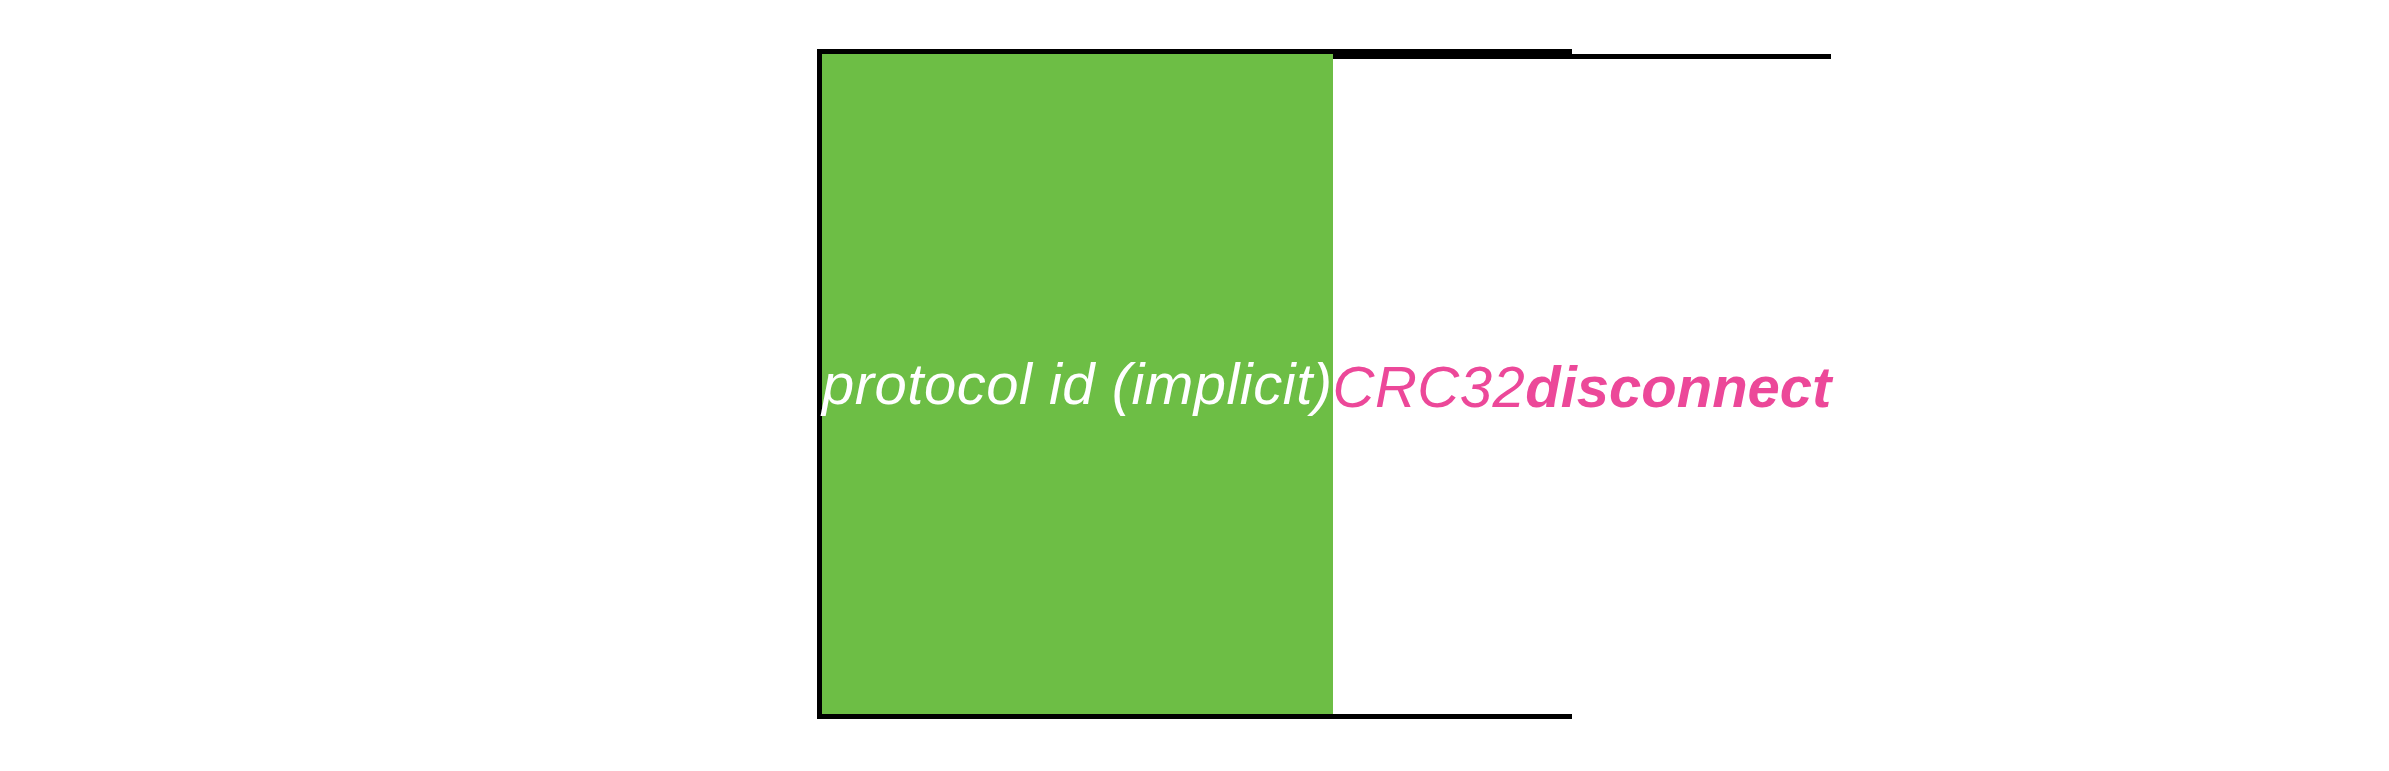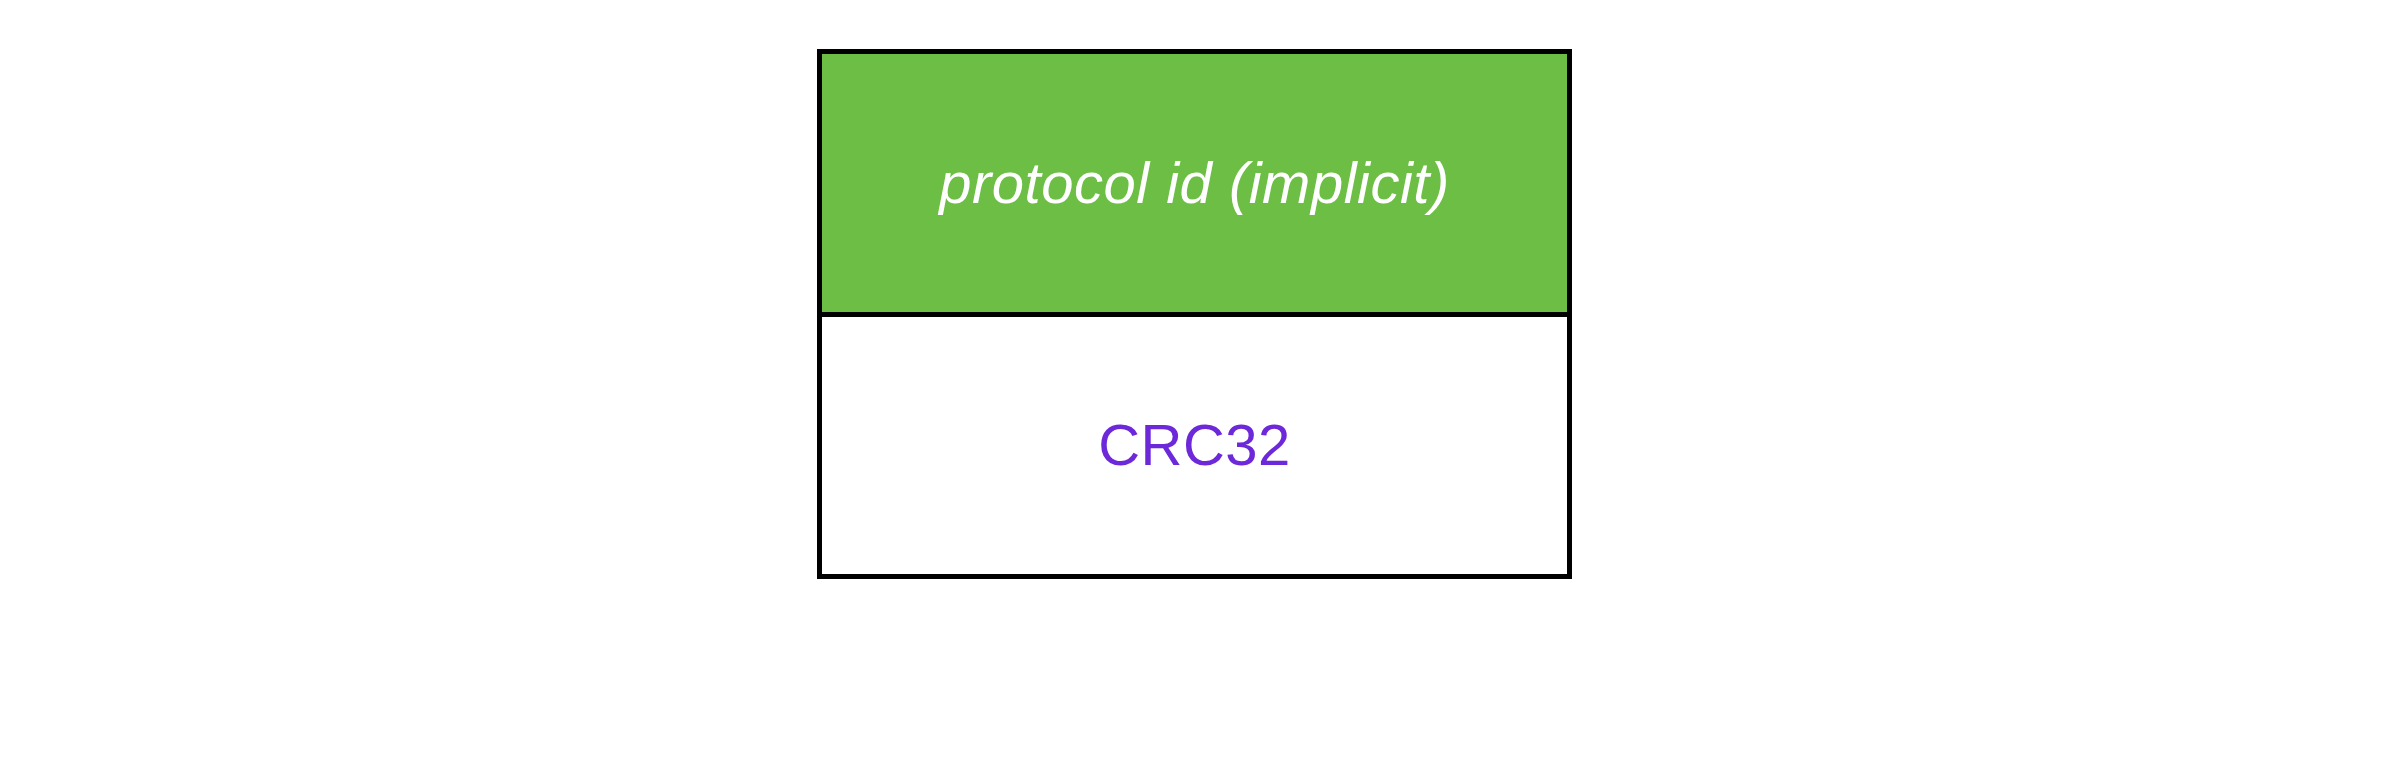--- a/index.html
+++ b/index.html
@@ -13,38 +13,39 @@
     height: 771px;
     background: #ffffff;
     font-family: "Liberation Sans", "DejaVu Sans", sans-serif;
     overflow: hidden;
   }
   .packet-table {
     position: absolute;
     left: 817px;
     top: 49px;
     width: 755px;
-    height: 530px;
+    height: 670px;
     box-sizing: border-box;
     border: 5px solid #000000;
     display: flex;
-    flex-direction: column;
+    flex-direction: row;
     background: #ffffff;
   }
   .packet-row {
     flex: 1 1 0;
     display: flex;
     align-items: center;
     justify-content: center;
     background: #ffffff;
-    color: #6d28d9;
+    color: #ec4899;
     font-size: 58px;
     font-weight: 300;
     letter-spacing: 0.5px;
     line-height: 1;
+    font-style: italic;
   }
   .packet-row + .packet-row {
     border-top: 5px solid #000000;
   }
   .packet-row.header {
     background: #6DBE45;
     color: #ffffff;
     font-style: italic;
   }
   .packet-row.bold {
@@ -59,14 +60,17 @@
 <body>
 
 <div class="canvas">
   <div class="packet-table">
     <div class="packet-row header">
       <span class="row-label">protocol id (implicit)</span>
     </div>
     <div class="packet-row">
       <span class="row-label">CRC32</span>
     </div>
+    <div class="packet-row bold">
+      <span class="row-label">disconnect</span>
+    </div>
   </div>
 </div>
 
 </body></html>

